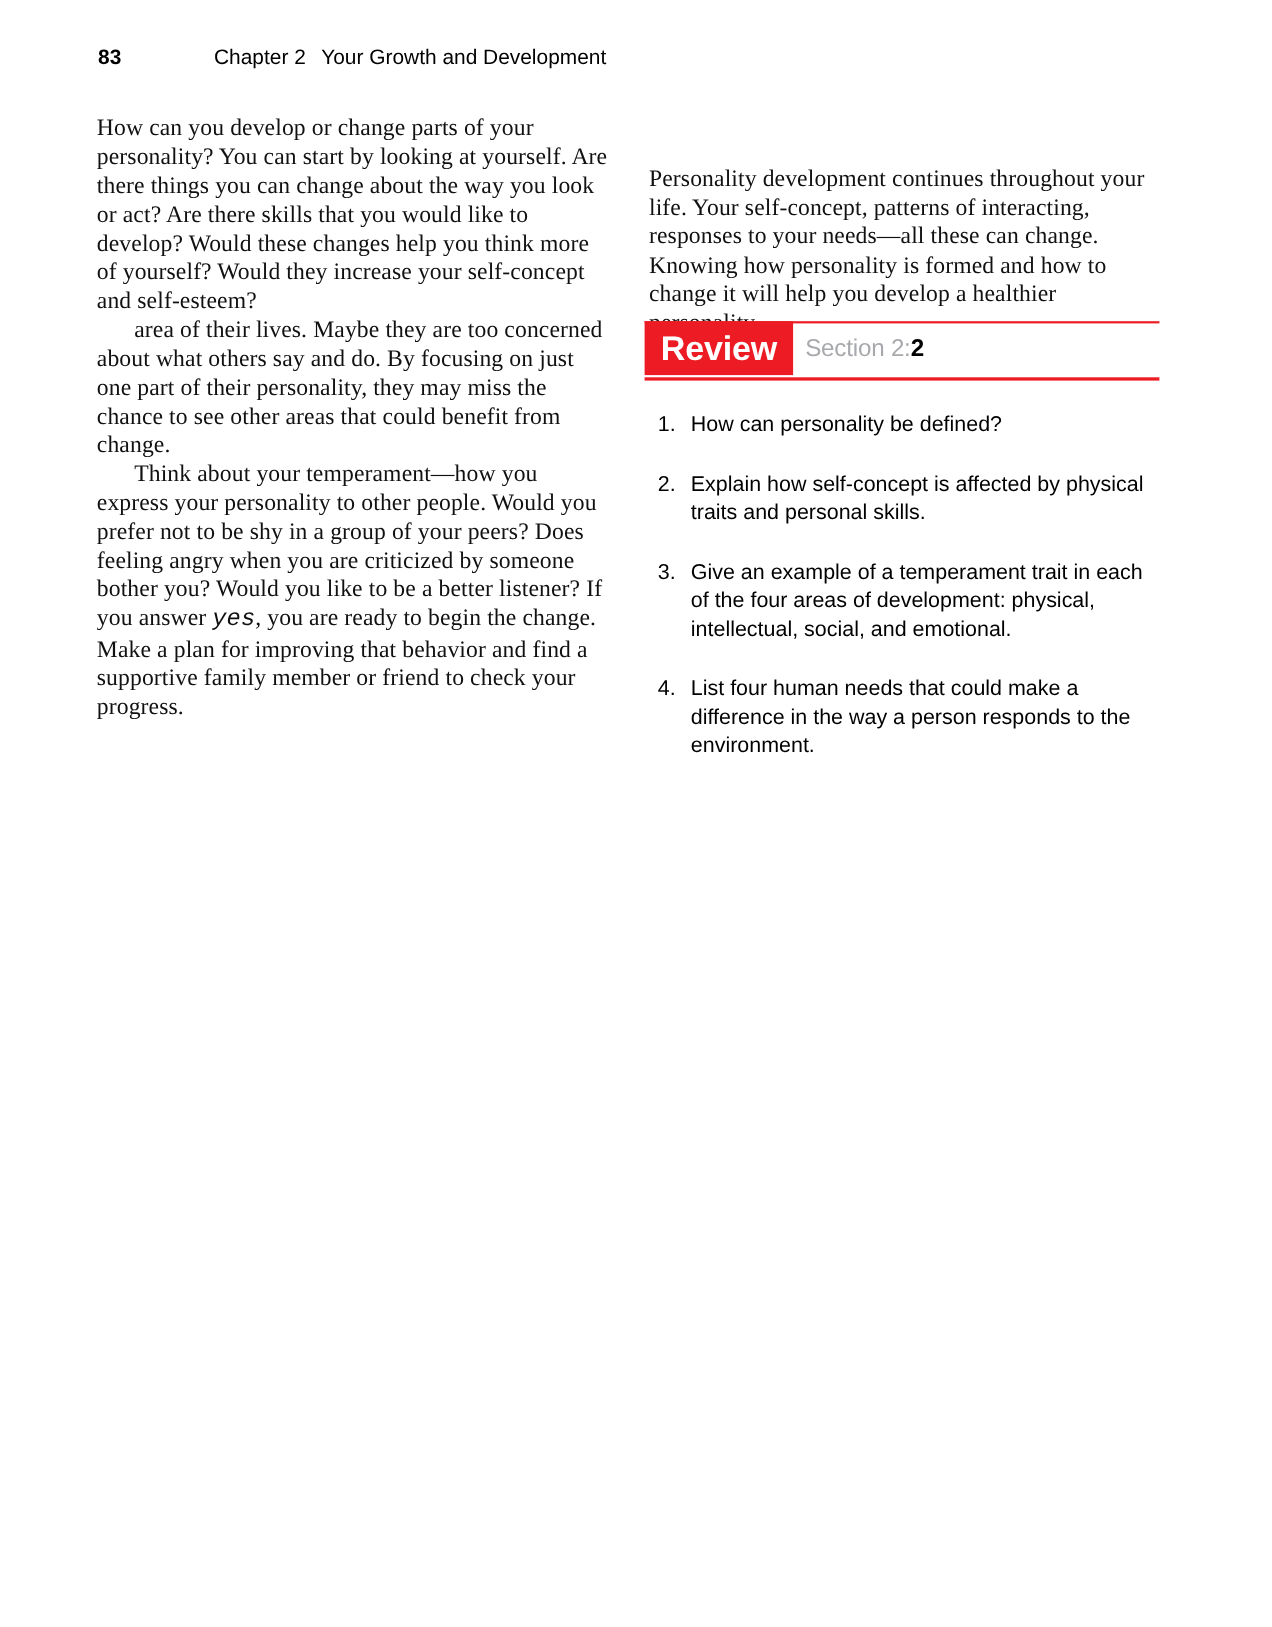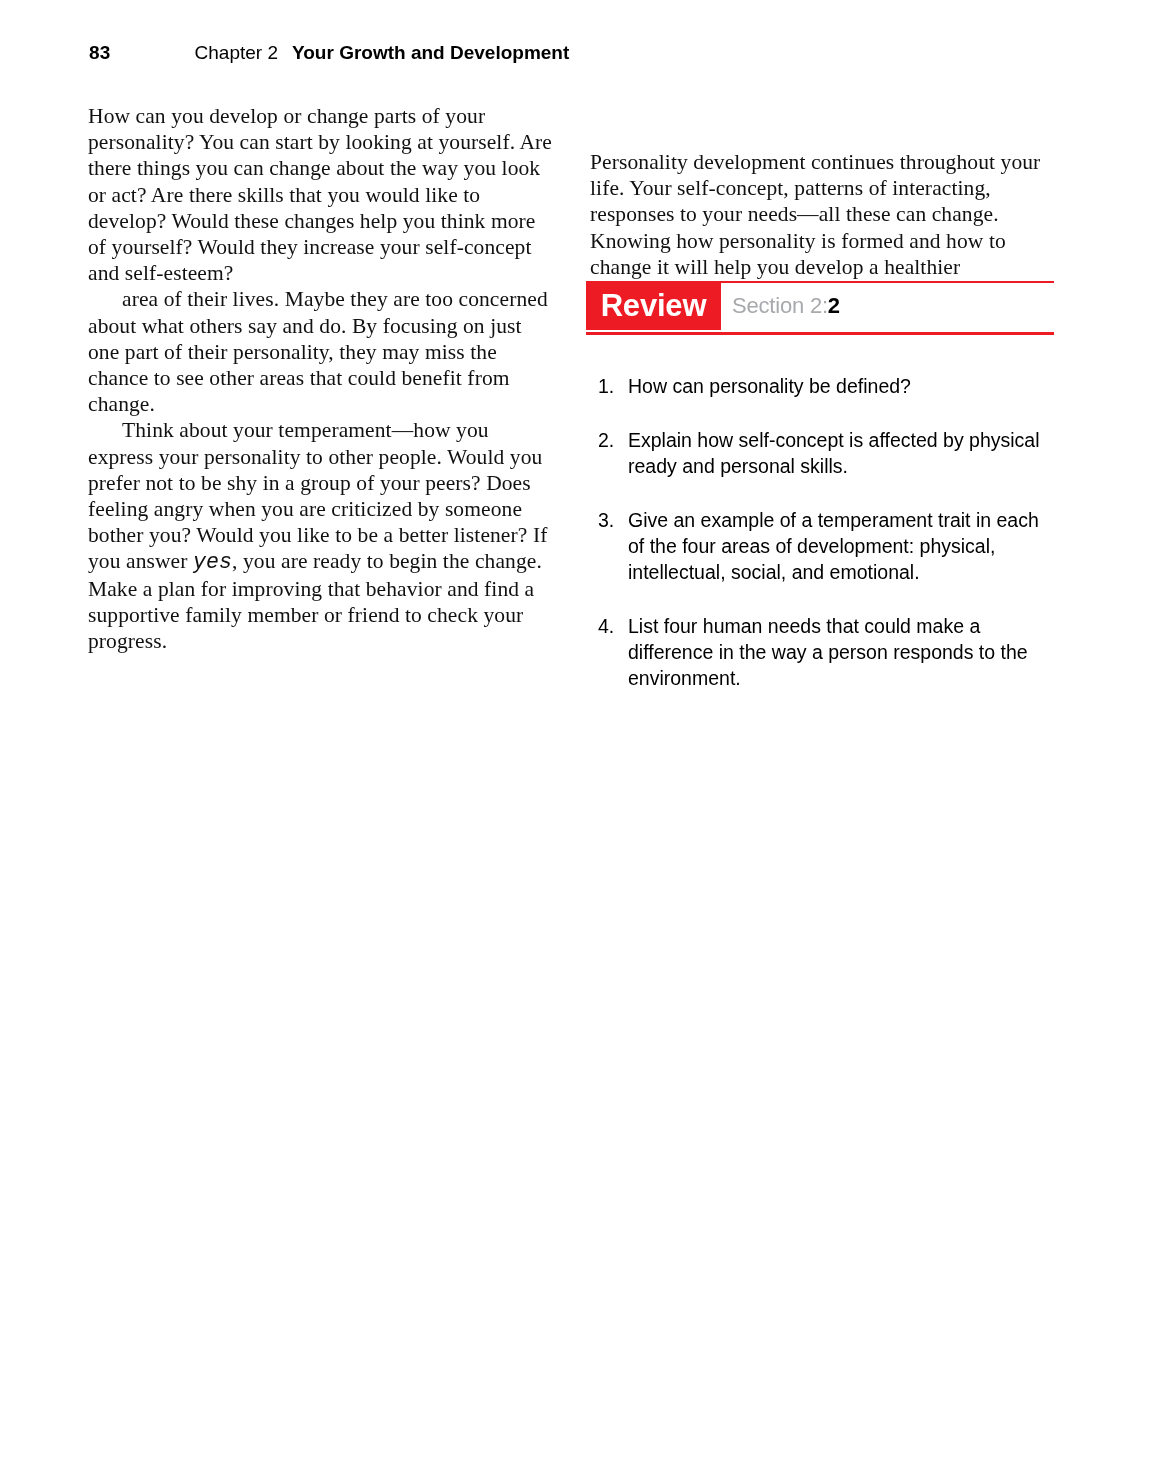--- a/index.html
+++ b/index.html
@@ -29,21 +29,21 @@
   }
   .rh-page-number {
     font-weight: bold;
     letter-spacing: 0.2px;
   }
   .rh-chapter-label {
     font-weight: normal;
     margin-left: 84px;
   }
   .rh-chapter-title {
-    font-weight: bold;
+    font-weight: normal;
     margin-left: 14px;
   }
 
   
   .col {
     position: absolute;
     top: 103px;
     width: 465px;
   }
   .col-left  { left: 88px; }
@@ -63,21 +63,21 @@
   }
   .body-par em {
     font-style: italic;
     font-family: Liberation Mono, monospace;
   }
 
   
   .review-block {
     position: absolute;
     left: 586px;
-    top: 281px;
+    top: 292px;
     width: 468px;
   }
   .review-rule-top {
     position: absolute;
     left: 0;
     top: 0;
     width: 468px;
     height: 2px;
     background: #ED1C24;
   }
@@ -201,21 +201,21 @@
     <div class="review-rule-bottom"></div>
   </div>
 
   <ol class="review-list">
     <li class="review-list-item">
       <span class="review-item-marker">1.</span>
       <span class="review-item-text">How can personality be defined?</span>
     </li>
     <li class="review-list-item">
       <span class="review-item-marker">2.</span>
-      <span class="review-item-text">Explain how self-concept is affected by physical ready and personal skills.</span>
+      <span class="review-item-text">Explain how self-concept is affected by physical traits and personal skills.</span>
     </li>
     <li class="review-list-item">
       <span class="review-item-marker">3.</span>
       <span class="review-item-text">Give an example of a temperament trait in each of the four areas of development: physical, intellectual, social, and emotional.</span>
     </li>
     <li class="review-list-item">
       <span class="review-item-marker">4.</span>
       <span class="review-item-text">List four human needs that could make a difference in the way a person responds to the environment.</span>
     </li>
   </ol>

